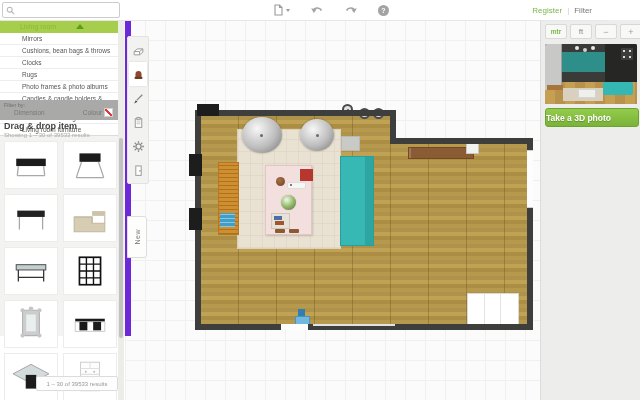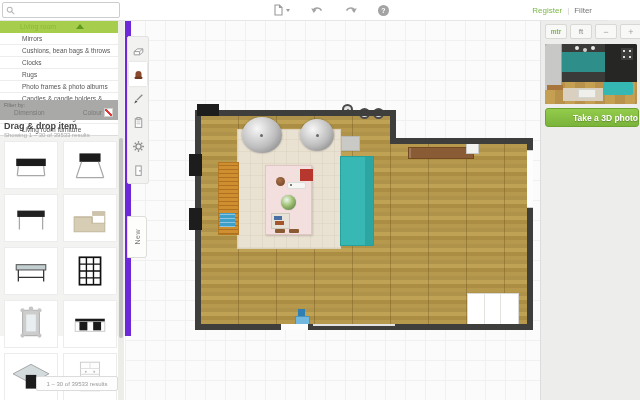--- a/index.html
+++ b/index.html
@@ -105,21 +105,21 @@
   
   .rightpanel{left:540px;top:20px;width:100px;height:380px;background:#ededeb;border-left:1px solid #dcdcdc;z-index:20;}
   .units{left:4px;top:4px;display:flex;gap:3px;}
   .unit-btn{width:20px;height:13px;background:#f8f8f6;border:1px solid #d8d8d5;border-radius:2px;
     display:flex;align-items:center;justify-content:center;font-size:6.5px;font-weight:bold;color:#a0a0a0;cursor:pointer;}
   .unit-btn.metric{color:#7ab648;}
   .unit-btn.zoom{font-size:9px;font-weight:normal;}
   .preview{left:4px;top:24px;width:92px;height:60px;border-radius:2px;overflow:hidden;cursor:pointer;background:#34342f;}
   .pv{position:absolute;}
   .photo-btn{left:4px;top:88px;width:92px;height:17px;border-radius:3px;border:1px solid #6da32f;
-    background:linear-gradient(#94cb4c,#7ab33a);display:flex;align-items:center;justify-content:flex-end;
+    background:linear-gradient(#94cb4c,#7ab33a);display:flex;align-items:center;justify-content:flex-start;
     font-size:8.5px;font-weight:bold;color:#fff;text-shadow:0 1px 1px rgba(0,0,0,.25);cursor:pointer;}
 </style>
 </head>
 <body>
 
 <div class="abs topbar">
   <div class="abs searchbox">
     <svg width="9" height="9" viewBox="0 0 11 11">
       <circle cx="4.5" cy="4.5" r="3" fill="none" stroke="#b5b5b5" stroke-width="1.3"></circle>
       <line x1="6.8" y1="6.8" x2="10" y2="10" stroke="#b5b5b5" stroke-width="1.3"></line>

